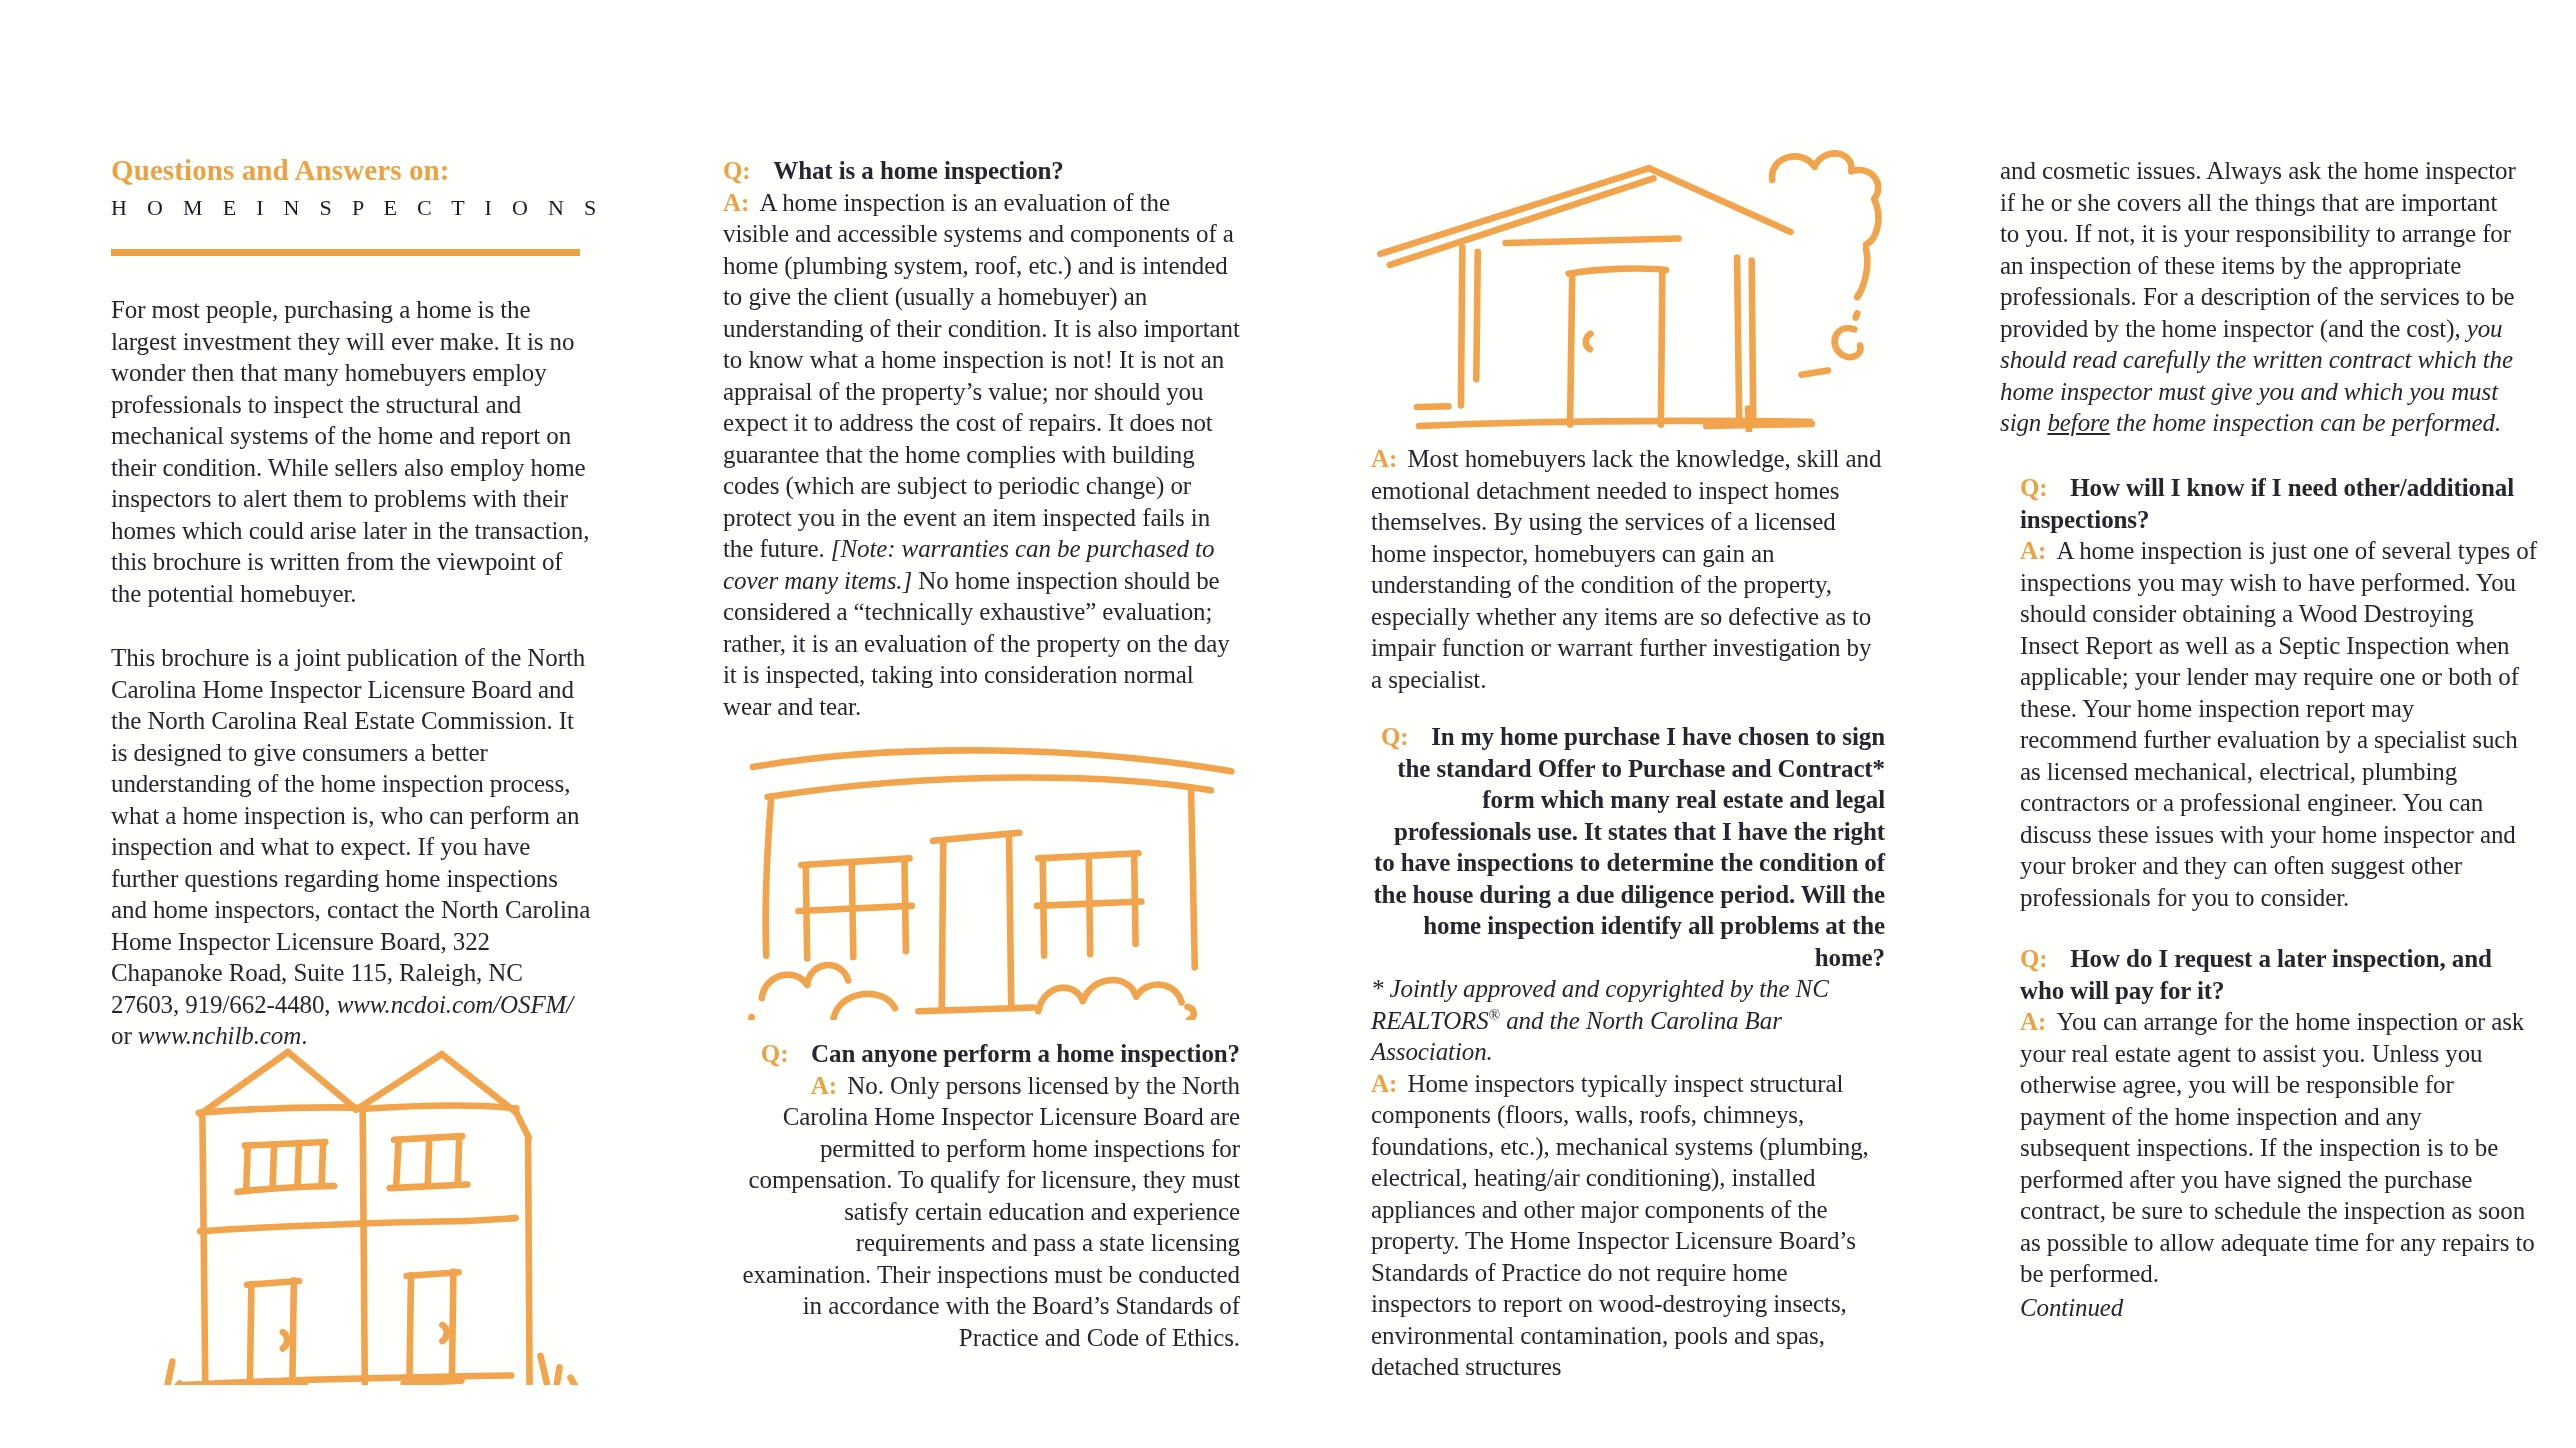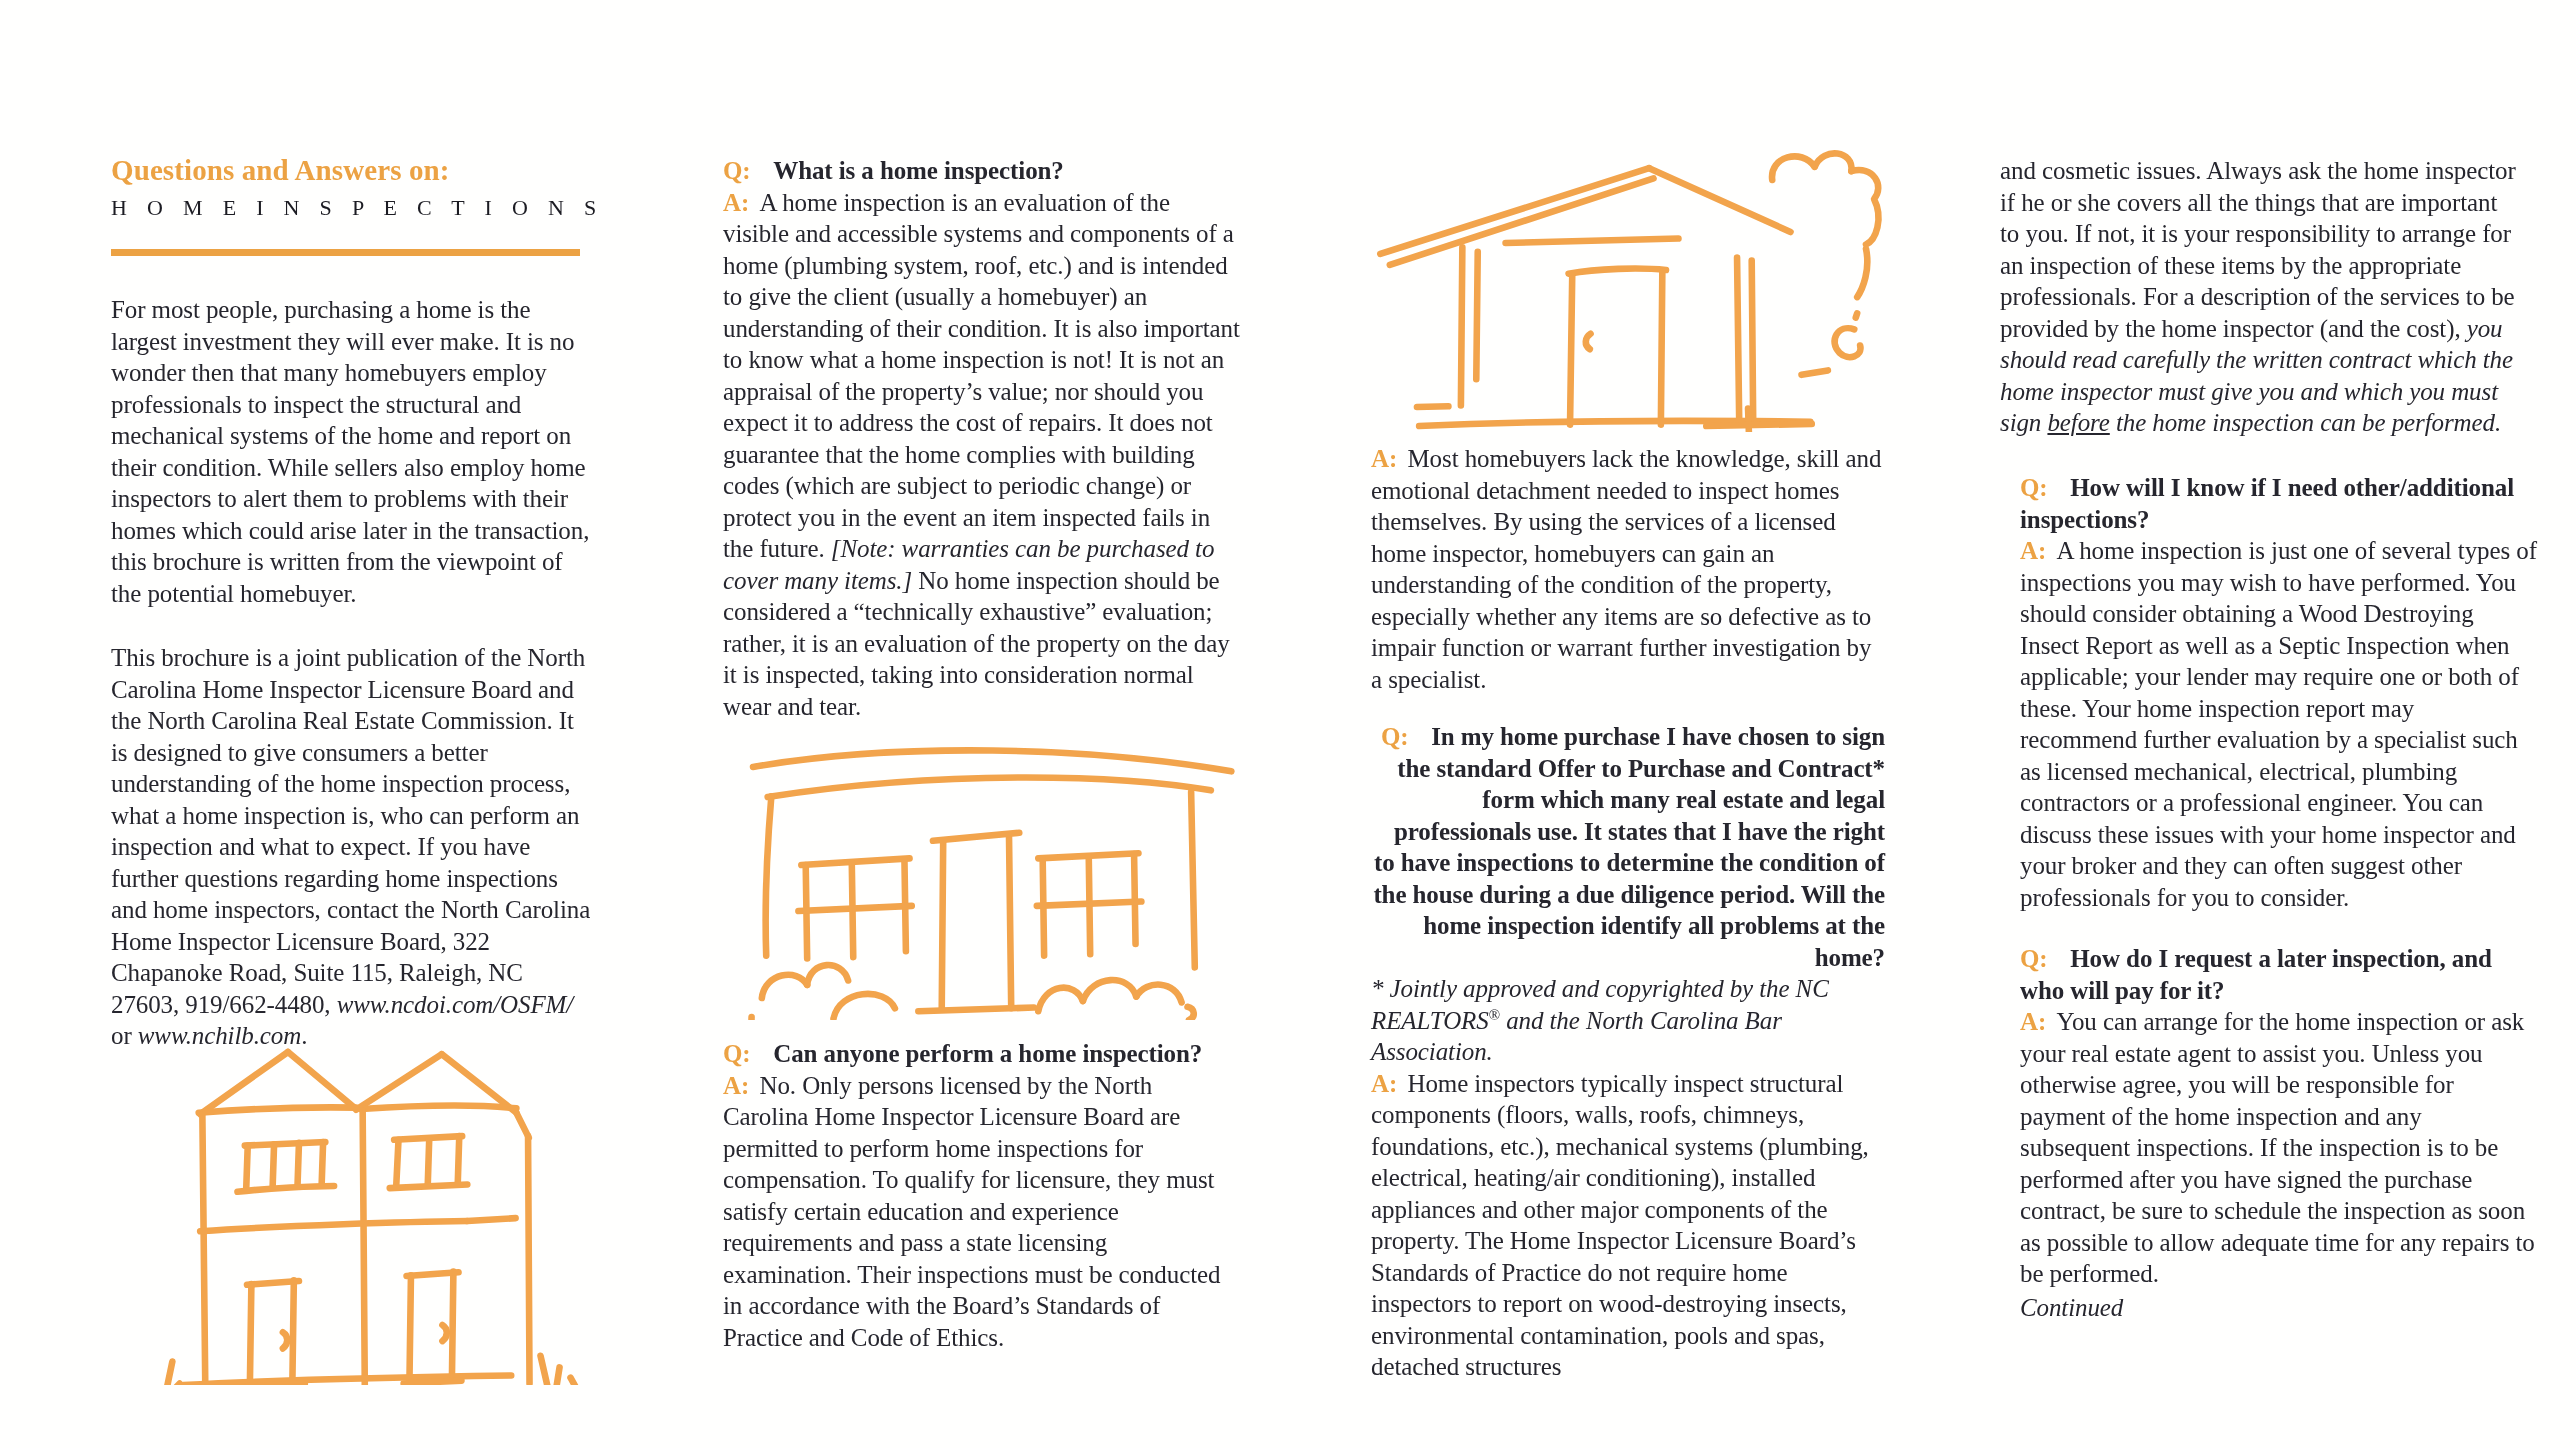--- a/index.html
+++ b/index.html
@@ -121,21 +121,21 @@
     <path d="M54,372 C58,338 102,330 116,354"></path>
     <path d="M116,354 C120,320 164,318 172,348"></path>
     <path d="M40,398 C38,428 68,440 84,424"></path>
     <path d="M152,400 C160,360 222,356 236,386"></path>
     <path d="M432,390 C440,352 482,348 493,376"></path>
     <path d="M493,376 C506,340 556,338 566,370"></path>
     <path d="M566,370 C580,346 620,348 628,378"></path>
     <path d="M636,384 c10,2 12,14 2,18"></path>
   </svg>
 
-  <div class="block" style="left:723px;top:1038px;width:517px;">
+  <div class="block" style="left:723px;top:1038px;width:517px;text-align:right;">
     <p><span class="qmark">Q:</span><span class="qtext">Can anyone perform a home inspection?</span></p>
     <p><span class="amark">A:</span><span>No. Only persons licensed by the North Carolina Home Inspector Licensure Board are permitted to perform home inspections for compensation. To qualify for licensure, they must satisfy certain education and experience requirements and pass a state licensing examination. Their inspections must be conducted in accordance with the Board’s Standards of Practice and Code of Ethics.</span></p>
   </div>
 
   <svg class="sketch block" style="left:1362px;top:133px;" width="545" height="299" viewBox="0 0 744 408">
     <path d="M25,165 L392,48"></path>
     <path d="M38,180 L398,62"></path>
     <path d="M392,48 L585,135"></path>
     <path d="M196,150 L432,144"></path>
     <path d="M137,156 L135,372"></path>

